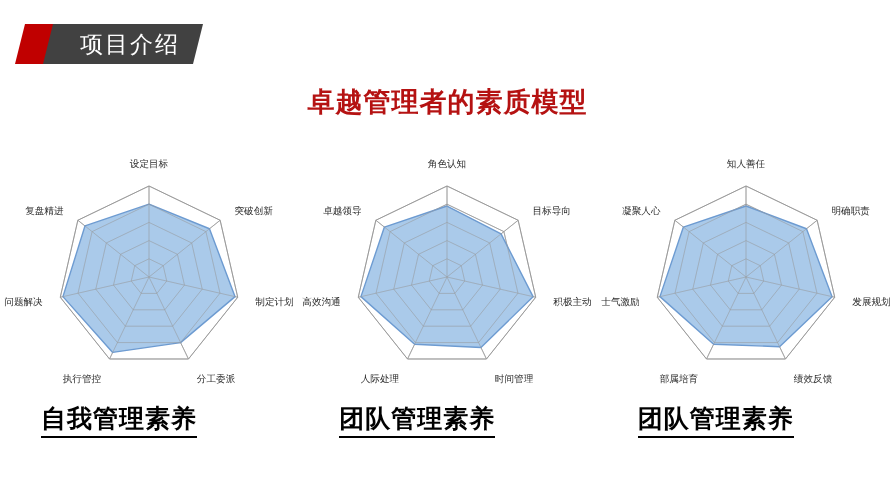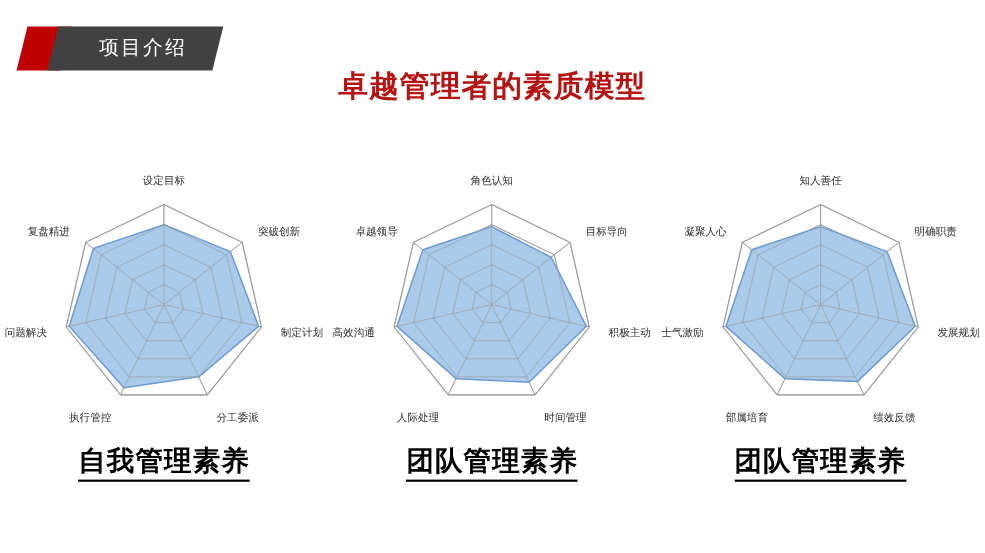--- a/index.html
+++ b/index.html
@@ -42,31 +42,31 @@
     transform: skewX(-14deg);
   }
   .banner-text {
     position: absolute;
     left: 60px;
     top: 12px;
     width: 140px;
     height: 40px;
     line-height: 40px;
     color: #ffffff;
-    font-size: 18px;
+    font-size: 23px;
     letter-spacing: 2px;
     text-align: center;
     white-space: nowrap;
   }
 
   
   #main-title {
     position: absolute;
     left: 0;
-    top: 60px;
+    top: 84px;
     width: 895px;
     text-align: center;
     color: #b51212;
     font-size: 27px;
     font-weight: bold;
     letter-spacing: 1px;
     white-space: nowrap;
   }
 
   
@@ -93,21 +93,21 @@
   #captions-row {
     position: absolute;
     left: 0;
     top: 402px;
     width: 895px;
     height: 46px;
     display: flex;
   }
   .caption-cell {
     width: 298.3px;
-    text-align: center;
+    margin-left: 41px;
   }
   .caption-text {
     display: inline-block;
     font-size: 25px;
     color: #000000;
     font-weight: bold;
     border-bottom: 2px solid #000000;
     padding-bottom: 1px;
     letter-spacing: 1px;
     white-space: nowrap;

